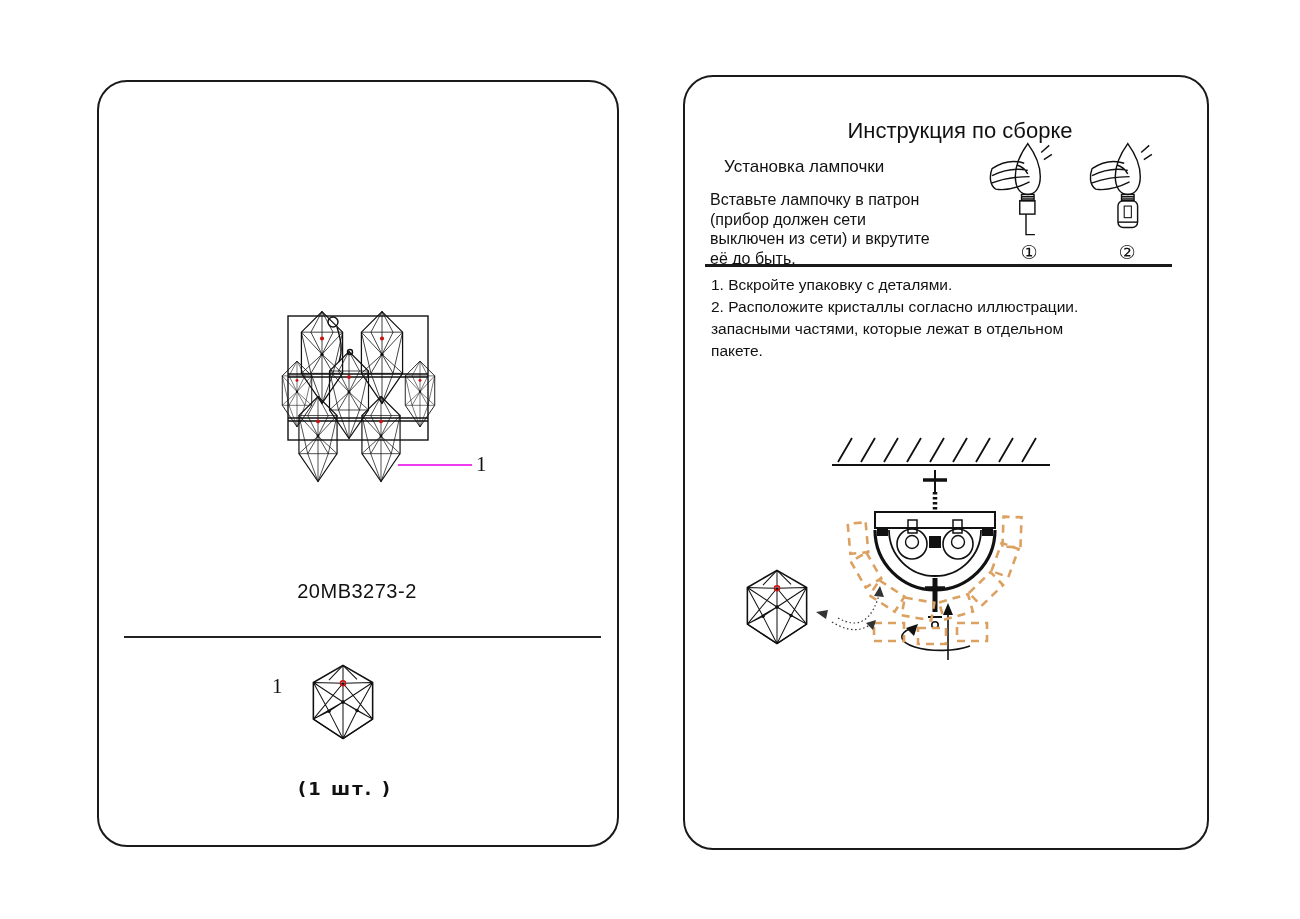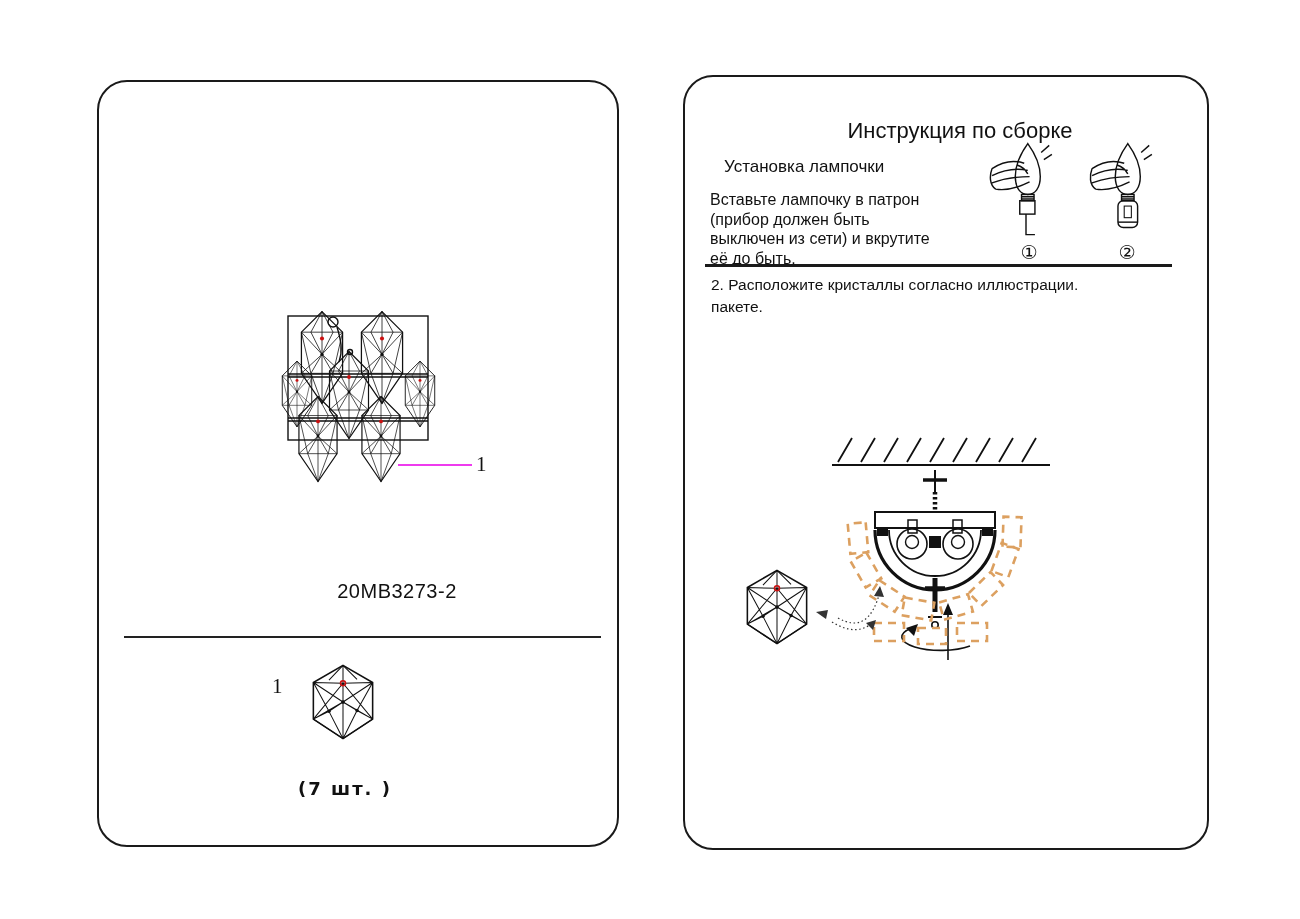--- a/index.html
+++ b/index.html
@@ -6,21 +6,21 @@
   .page{position:relative;width:1300px;height:919px;background:#ffffff;overflow:hidden;
         font-family:"Liberation Sans",sans-serif;color:#111;}
   .panel{position:absolute;background:#fff;border:2px solid #1a1a1a;border-radius:30px;}
   .panel.left{left:97px;top:80px;width:518px;height:763px;}
   .panel.right{left:683px;top:75px;width:522px;height:771px;}
   .abs{position:absolute;}
   
   .sconce-svg{left:287px;top:310px;}
   .callout-line{left:398px;top:464px;width:74px;height:2px;background:#ee3bee;}
   .callout-num{left:476px;top:452px;font-family:"Liberation Serif",serif;font-size:21px;}
-  .model{left:97px;top:580px;width:520px;text-align:center;font-size:20px;letter-spacing:.5px;margin-left:40px;}
+  .model{left:97px;top:580px;width:520px;text-align:center;font-size:20px;letter-spacing:.5px;}
   .divider{left:124px;top:636px;width:477px;height:2px;background:#222;}
   .part-index{left:272px;top:674px;font-family:"Liberation Serif",serif;font-size:21px;}
   .crystal-icon-svg{left:304px;top:661px;}
   .part-qty{left:240px;top:778px;width:210px;text-align:center;font-weight:bold;font-size:18px;
             letter-spacing:2px;font-family:"DejaVu Sans",sans-serif;}
   
   .title{left:683px;top:102px;width:522px;text-align:center;font-size:22px;}
   .section-heading{left:710px;top:143px;font-size:17px;}
   .para{left:710px;top:172px;width:280px;font-size:16px;line-height:19.5px;margin-top:18px;}
   .fig1-svg{left:986px;top:140px;}
@@ -94,31 +94,31 @@
   <div class="abs model">20MB3273-2</div>
 
   <div class="abs divider"></div>
 
   <div class="abs part-index">1</div>
 
   <svg class="abs crystal-icon-svg" width="78" height="82" viewBox="0 0 100 100">
     <use href="#crystal-hex" width="100" height="100"></use>
   </svg>
 
-  <div class="abs part-qty">(7 шт. )</div>
+  <div class="abs part-qty">(1 шт. )</div>
 
   <section class="panel right"></section>
 
   <h1 class="abs title" style="margin:16px;font-weight:normal">Инструкция по сборке</h1>
 
   <h2 class="abs section-heading" style="margin:14px;font-weight:normal">Установка лампочки</h2>
 
   <div class="abs para">
     <div>Вставьте лампочку в патрон</div>
-    <div>(прибор должен быть</div>
+    <div>(прибор должен сети</div>
     <div>выключен из сети) и вкрутите</div>
     <div>её до быть.</div>
   </div>
 
   <svg class="abs fig1-svg" width="80" height="100" viewBox="0 0 80 112">
     <g class="ln" stroke-width="1.6">
       <path d="M42,4 C50,15 56,27 56,41 C56,54 50,61 42,61 C34,61 28,54 28,41 C28,27 34,15 42,4 Z"></path>
       <path d="M57,14 L66,6 M60,22 L69,16"></path>
       <rect x="35" y="61" width="14" height="7"></rect>
       <path d="M35,63.5 H49 M35,66 H49"></path>
@@ -142,21 +142,23 @@
       <path d="M31,92 H53"></path>
     </g>
   </svg>
 
   <div class="abs fig-label fig1-label">①</div>
   <div class="abs fig-label fig2-label">②</div>
 
   <div class="abs rule"></div>
 
   <div class="abs steps">
+    <div>1. Вскройте упаковку с деталями.</div>
     <div>2. Расположите кристаллы согласно иллюстрации.</div>
+    <div>запасными частями, которые лежат в отдельном</div>
     <div>пакете.</div>
   </div>
 
   <svg class="abs diagram-svg" width="380" height="260" viewBox="0 0 380 260">
 
     <g class="ln" stroke-width="2">
       <path d="M112,45 H330"></path>
       <path d="M118,42 L132,18 M141,42 L155,18 M164,42 L178,18 M187,42 L201,18 M210,42 L224,18
                M233,42 L247,18 M256,42 L270,18 M279,42 L293,18 M302,42 L316,18" stroke-width="1.8"></path>
     </g>

